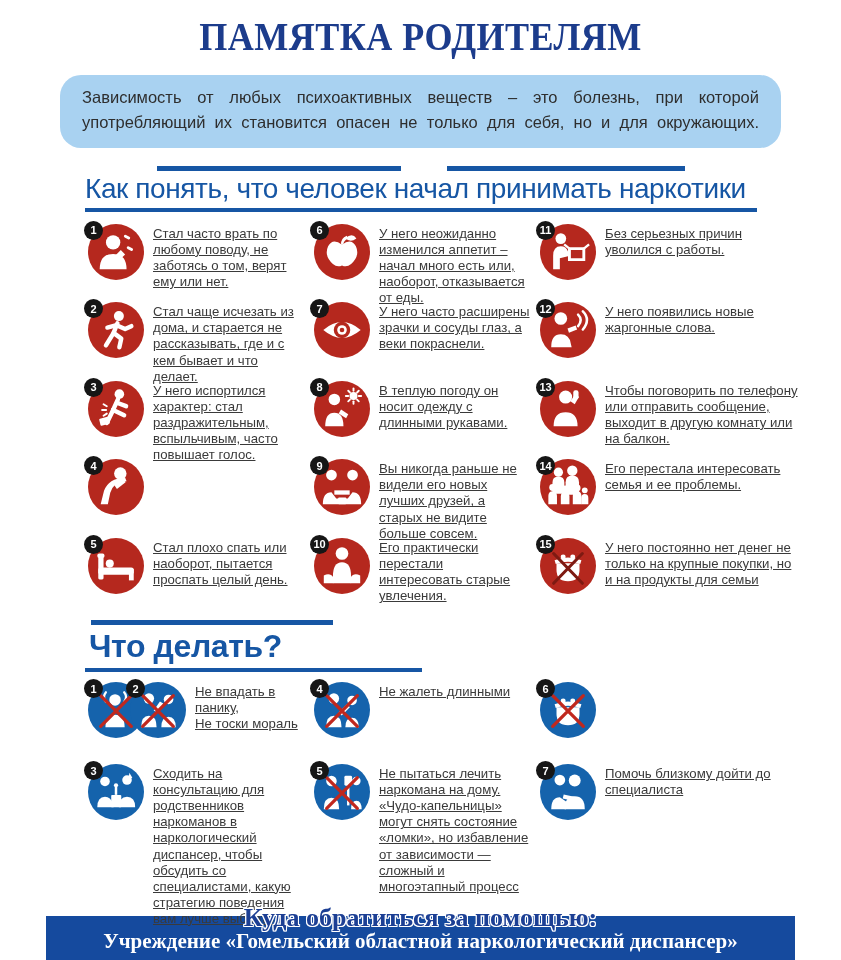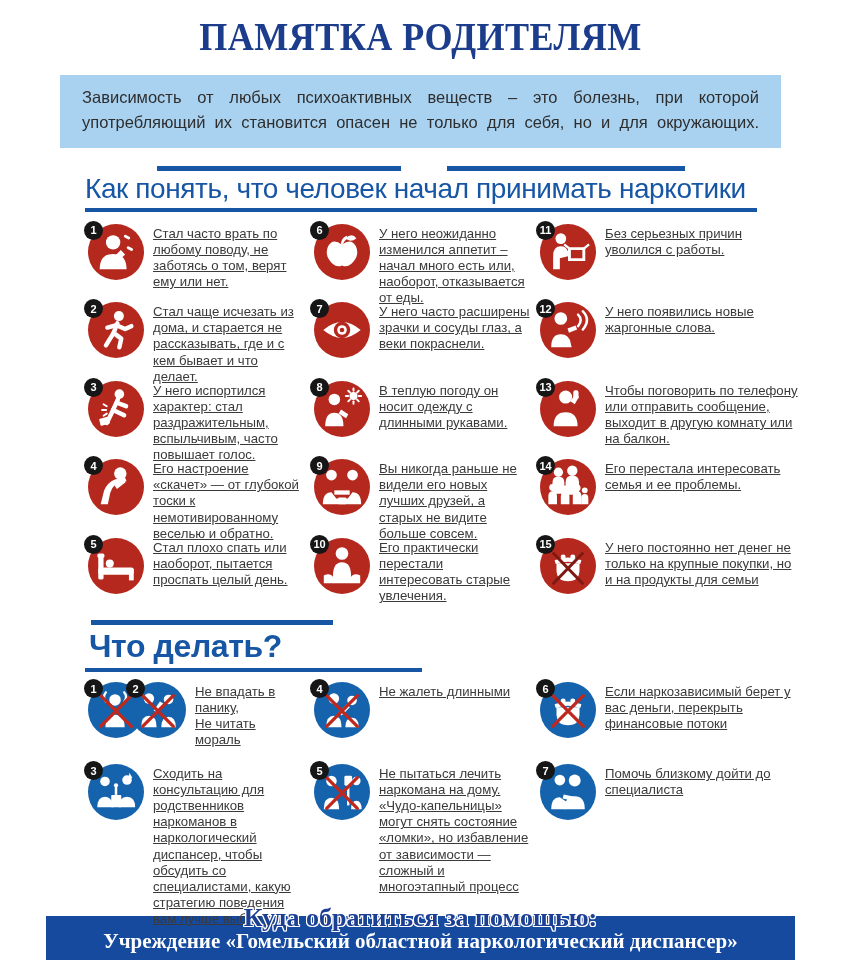--- a/index.html
+++ b/index.html
@@ -8,21 +8,21 @@
 
   
   .title{margin:14px 0 0;text-align:center;color:#1c3c8c;
          font-family:"Liberation Serif","DejaVu Serif",serif;font-weight:bold;
          font-size:41px;letter-spacing:.5px;line-height:1.1;}
   .title span{display:inline-block;transform:scaleX(.88);transform-origin:center;}
 
   
   .intro{margin:16px 60px 0;background:#a9d2f1;color:#2e2e2e;
          padding:10px 22px 13px;font-size:16.5px;line-height:1.5;
-         text-align:justify;text-align-last:justify;}
+         text-align:justify;text-align-last:justify;border-radius:21px;}
 
   
   .sec-head{margin:18px 0 0 85px;width:672px;}
   .rules-top{display:flex;gap:46px;margin-left:72px;}
   .rules-top div{height:5px;background:#1656a4;}
   .rule-a{width:244px;} .rule-b{width:238px;}
   .sec-title{color:#1656a4;font-weight:400;font-size:28px;line-height:1.15;
              letter-spacing:-.4px;margin:2px 0 0;}
   .underline1{height:4px;width:672px;background:#1656a4;margin-top:3px;}
 
@@ -143,21 +143,20 @@
             <span class="circle" style="background: rgb(181, 40, 30);">
               <svg viewBox="0 0 48 48" fill="#fff" xmlns="http://www.w3.org/2000/svg">
                 <circle cx="28.5" cy="10" r="6.5"></circle>
                 <path d="M35 18q-14 1-17 12l-2.5 12h-7.5l3.5-14q4.5-13 22-14z"></path>
                 <path d="M21.5 21l9-7 3.5 5-9 7z"></path>
               </svg>
             </span>
             <span class="badge">4</span>
           </span>
         </div>
-        <p class="itemtext">Его настроение «скачет» — от глубокой тоски к немотивированному веселью и обратно.</p>
       </div>
       <div class="item">
         <div class="iconwrap">
           <span class="iconunit">
             <span class="circle" style="background: rgb(181, 40, 30);">
               <svg viewBox="0 0 48 48" fill="#fff" xmlns="http://www.w3.org/2000/svg">
                 <rect x="5.5" y="13" width="5.5" height="25" rx="1.5"></rect>
                 <rect x="4.5" y="11" width="7.5" height="4.5" rx="2"></rect>
                 <rect x="5.5" y="25.5" width="37" height="7.5" rx="2.5"></rect>
                 <rect x="37.5" y="27" width="5" height="12"></rect>
@@ -384,21 +383,21 @@
                 <path d="M19.5 24.5l6.5-9.5 3.5 2.3-5.5 9.7z"></path>
                 <circle cx="35" cy="13" r="5"></circle>
                 <path d="M27.5 42q0-11 7.5-11t7.5 11z"></path>
                 <path d="M8 9 40 41M40 9 8 41" stroke="#c0281e" stroke-width="3.4" fill="none" stroke-linecap="round"></path>
               </svg>
             </span>
             <span class="badge">2</span>
           </span>
         </div>
         <p class="itemtext">Не впадать в панику,
-Не читать мораль</p>
+Не тоски мораль</p>
       </div>
       <div class="item">
         <div class="iconwrap">
           <span class="iconunit">
             <span class="circle" style="background: rgb(21, 99, 172);">
               <svg viewBox="0 0 48 48" fill="#fff" xmlns="http://www.w3.org/2000/svg">
                 <circle cx="12.5" cy="13" r="5"></circle>
                 <path d="M4.5 40q0-11 8-11 6 0 8 7l1 4z"></path>
                 <circle cx="35.5" cy="11.5" r="5"></circle>
                 <path d="M27 40q0-11 8.5-11t8.5 11z"></path>
@@ -458,21 +457,20 @@
                 <path d="M12 21h24v7q0 12-12 12T12 28z"></path>
                 <path d="M10 18q14-6 28 0l-1.2 4q-12.8-5-25.6 0z"></path>
                 <circle cx="19" cy="14.5" r="2.6"></circle>
                 <circle cx="29" cy="14.5" r="2.6"></circle>
                 <path d="M8 9 40 41M40 9 8 41" stroke="#c0281e" stroke-width="3.4" fill="none" stroke-linecap="round"></path>
               </svg>
             </span>
             <span class="badge">6</span>
           </span>
         </div>
-        <p class="itemtext">Если наркозависимый берет у вас деньги, перекрыть финансовые потоки</p>
       </div>
       <div class="item">
         <div class="iconwrap">
           <span class="iconunit">
             <span class="circle" style="background: rgb(21, 99, 172);">
               <svg viewBox="0 0 48 48" fill="#fff" xmlns="http://www.w3.org/2000/svg">
                 <circle cx="15.5" cy="11.5" r="5.6"></circle>
                 <path d="M6.5 42q0-12.5 9-12.5l6.5 4.5v8z"></path>
                 <circle cx="31" cy="12" r="6.2"></circle>
                 <path d="M20.5 42q0-13.5 10.5-13.5T41.5 42z"></path>

